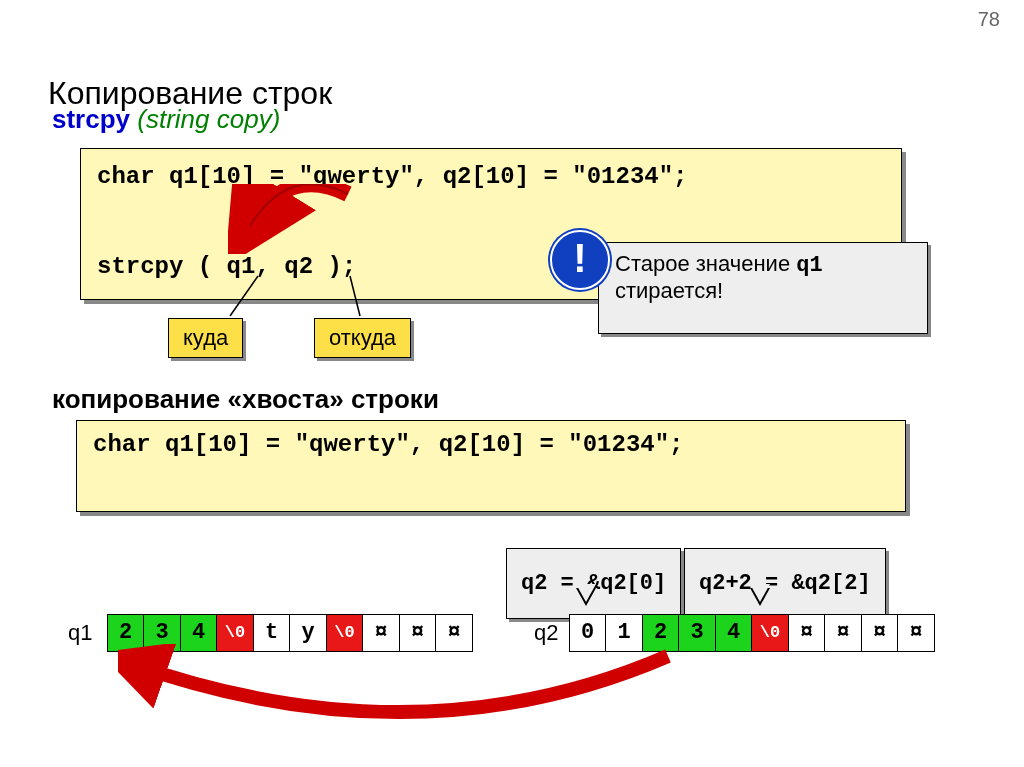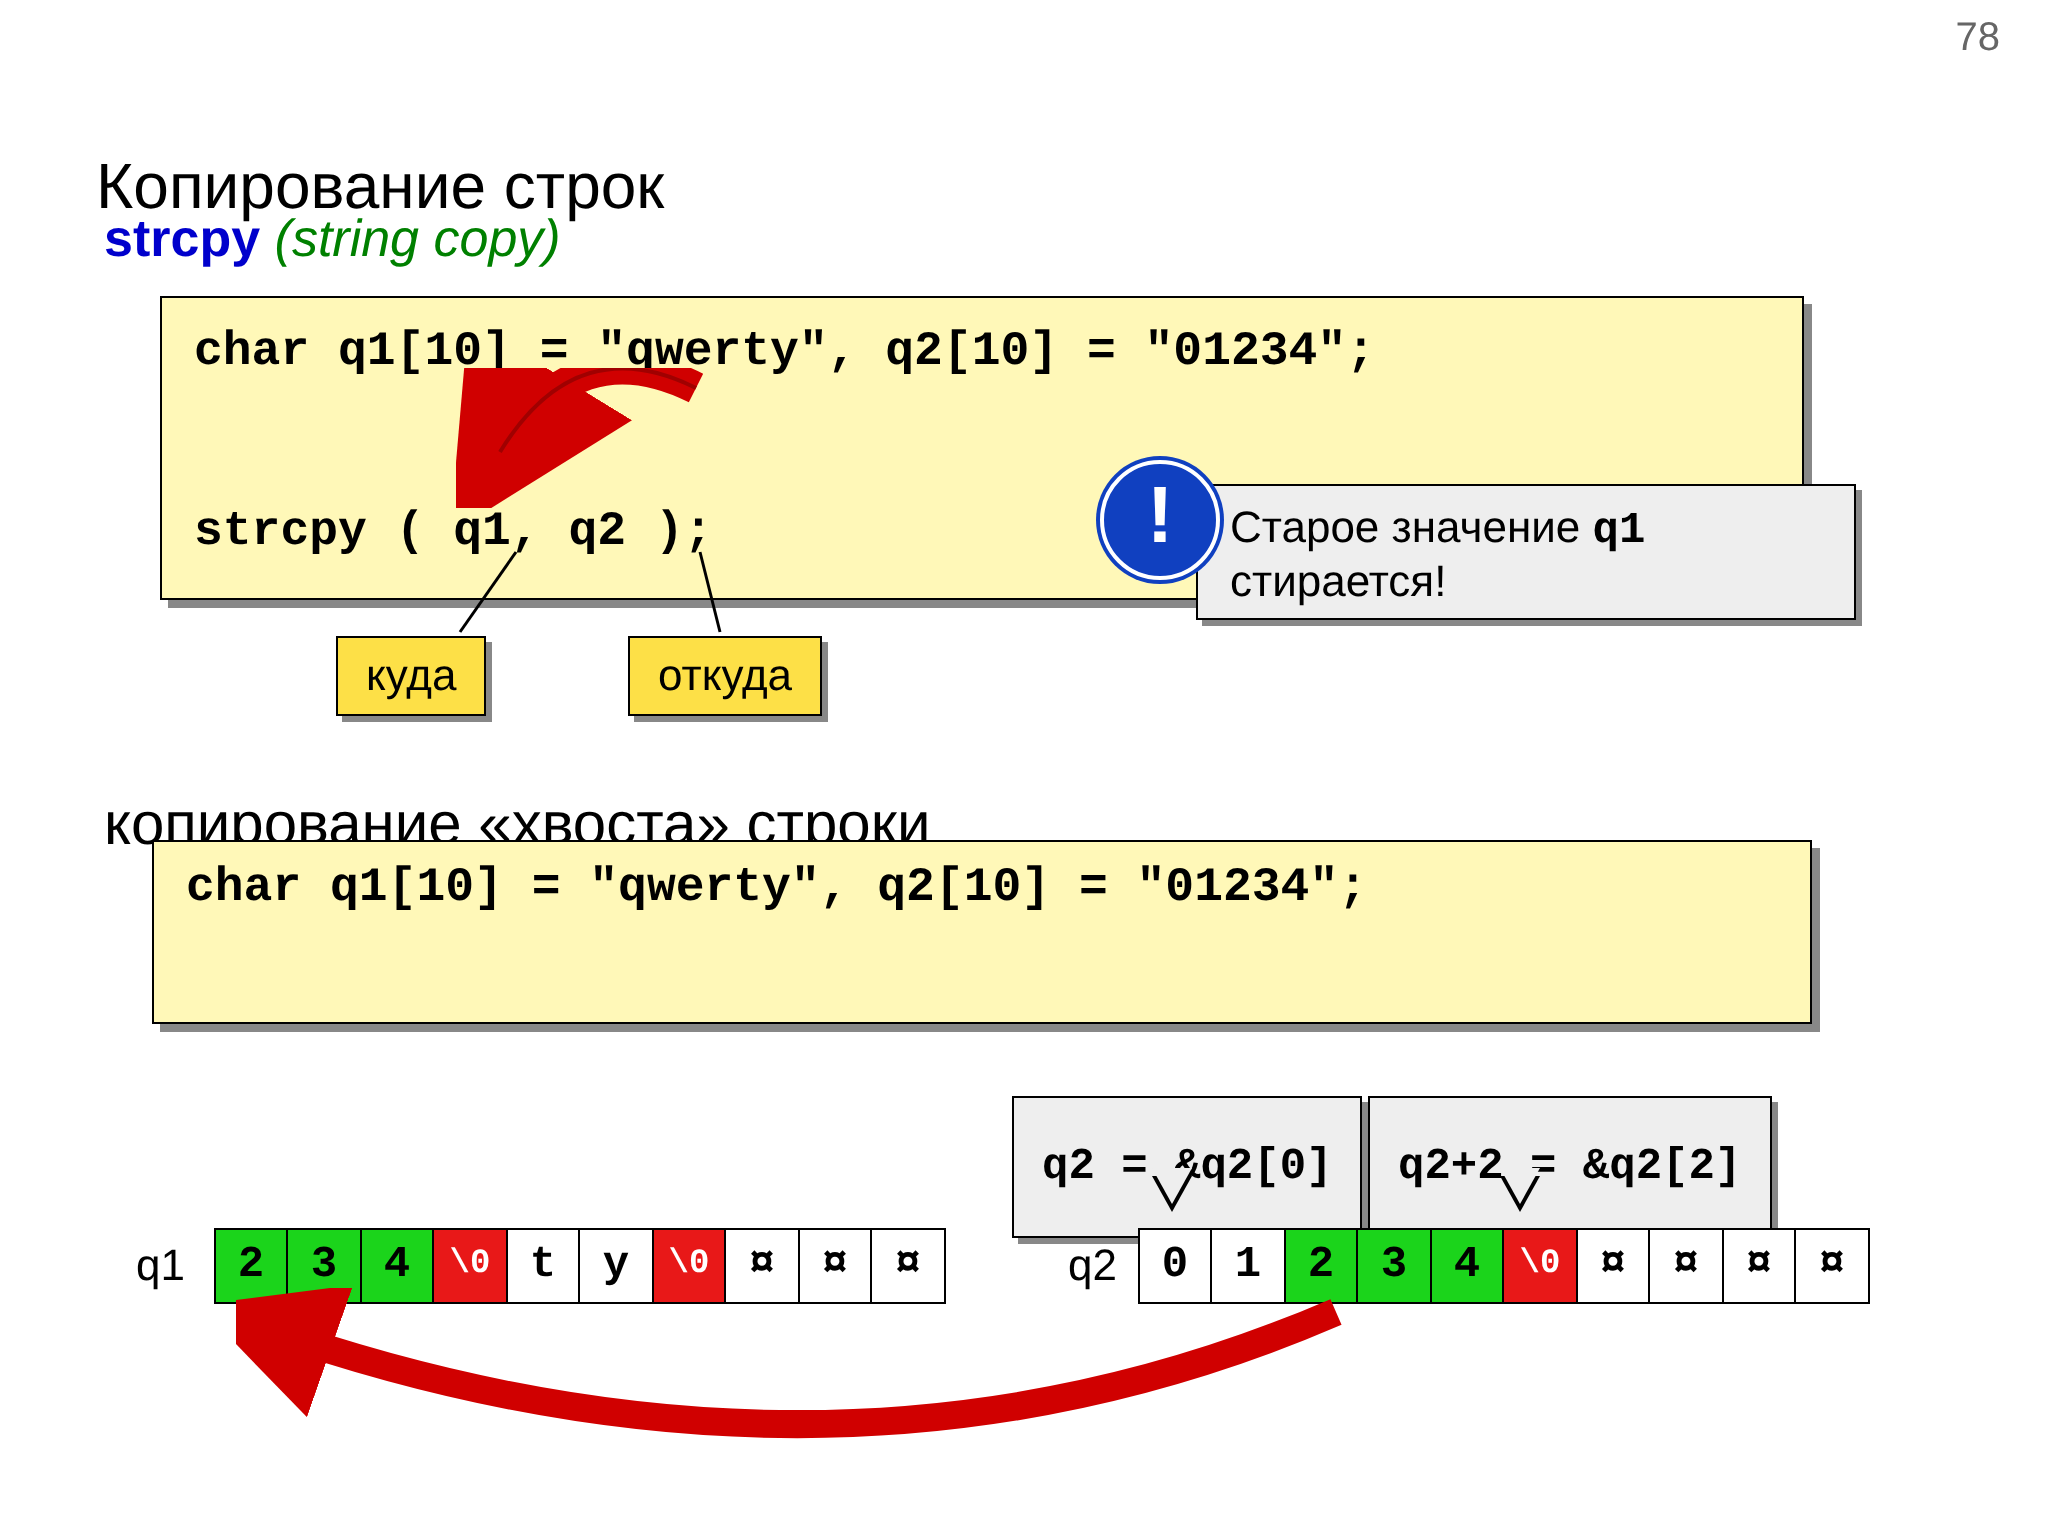--- a/index.html
+++ b/index.html
@@ -64,21 +64,21 @@
     font-size: 22px;
     padding: 6px 14px;
     box-shadow: 3px 3px 0 #888;
   }
   .lbl-kuda { top: 318px; left: 168px; }
   .lbl-otkuda { top: 318px; left: 314px; }
 
   .note-box {
     position: absolute;
     top: 242px; left: 598px;
-    width: 330px; height: 68px;
+    width: 330px; height: 92px;
     background: #eee;
     border: 1.5px solid #000;
     box-shadow: 3px 3px 0 #888;
     font-size: 22px;
     padding: 8px 12px 8px 16px;
     box-sizing: border-box;
   }
   .note-box .q1 { font-family: "Courier New", monospace; font-weight: bold; }
 
   .excl-circle {
@@ -91,23 +91,23 @@
     box-shadow: 0 0 0 2px #1040c0;
     color: #fff;
     font-size: 40px;
     font-weight: bold;
     text-align: center;
     line-height: 52px;
   }
 
   .mid-text {
     position: absolute;
-    top: 396px; left: 52px;
-    font-size: 30px;
-    font-weight: normal;
+    top: 384px; left: 52px;
+    font-size: 26px;
+    font-weight: bold;
   }
 
   
   .bubble {
     position: absolute;
     background: #eee;
     border: 1.5px solid #000;
     box-shadow: 3px 3px 0 #888;
     font-family: "Courier New", monospace;
     font-size: 22px;

